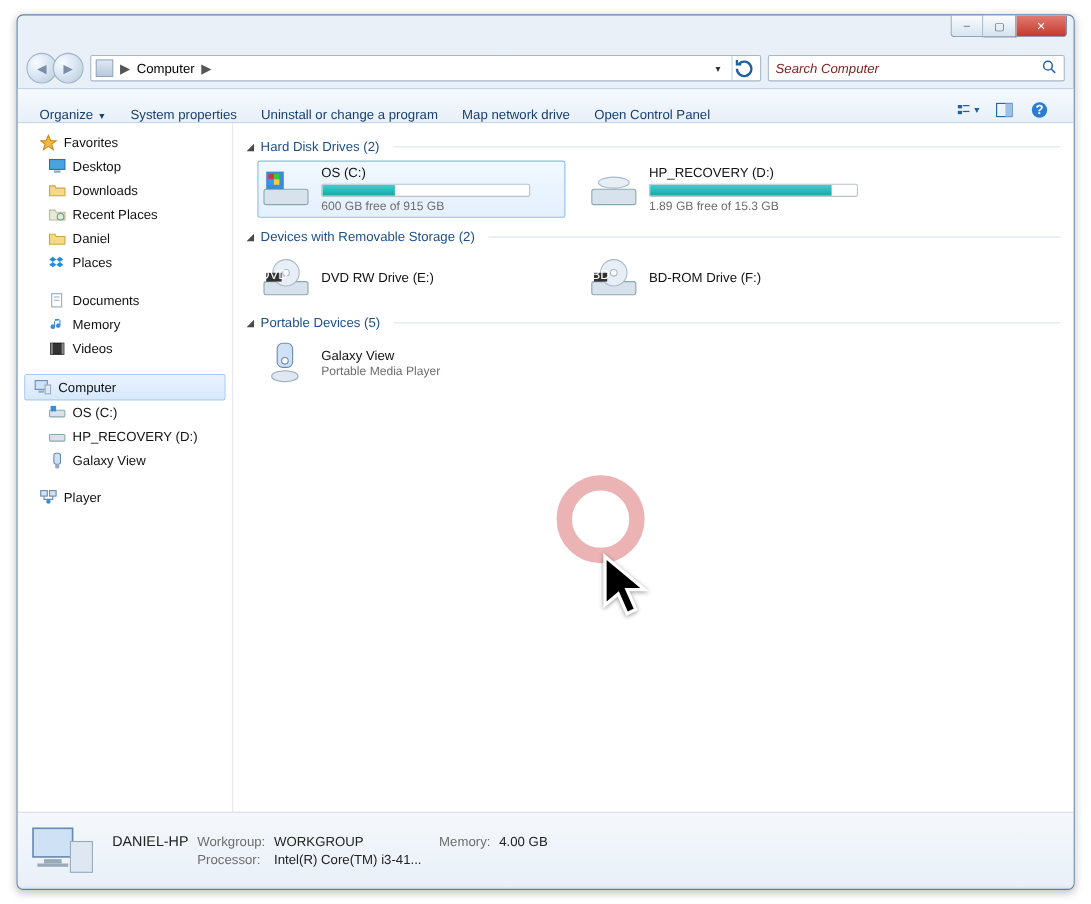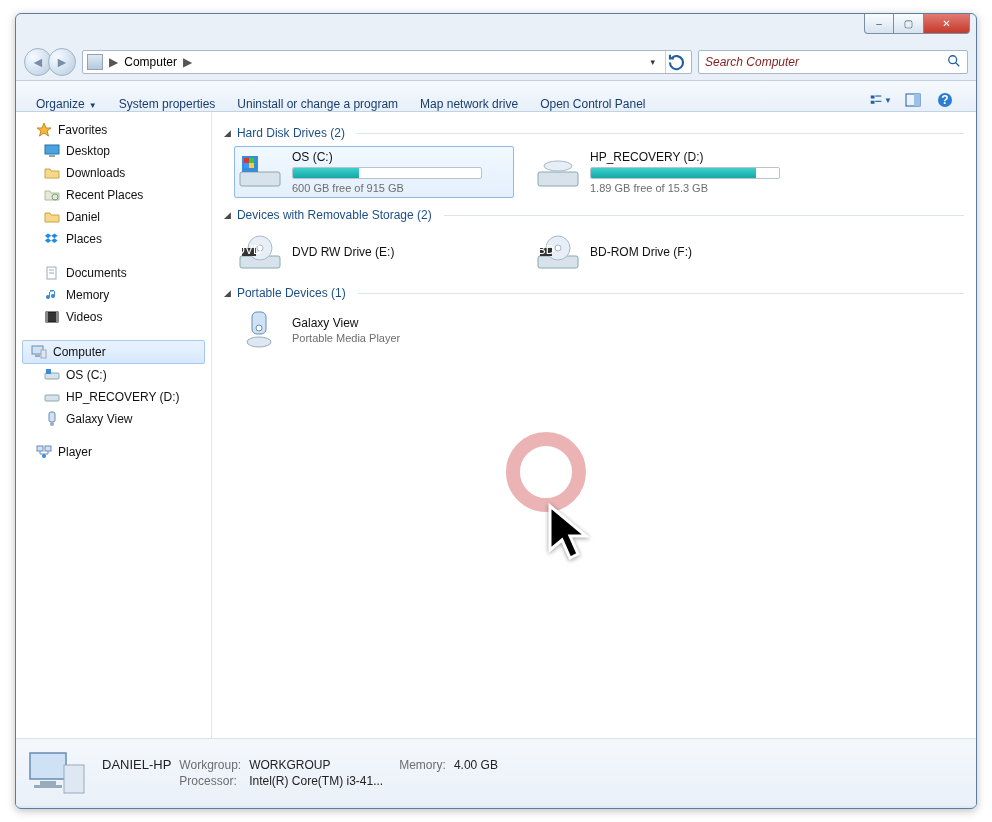--- a/index.html
+++ b/index.html
@@ -379,21 +379,21 @@
               </svg>
             </span>
           <div class="tilebody">
             <div class="tiletitle">BD-ROM Drive (F:)</div>
           </div>
         </div>
       </div>
 
       <div class="grouphdr">
         <span class="tri">◢</span>
-        <span>Portable Devices (1)</span>
+        <span>Portable Devices (5)</span>
         <span class="line"></span>
       </div>
       <div class="tilerow">
         <div class="tile">
           <span class="driveic">
               <svg viewBox="0 0 44 40">
                 <rect x="14" y="2" width="14" height="22" rx="5" fill="#cfe2f5" stroke="#6a8bb0"></rect>
                 <circle cx="21" cy="18" r="3" fill="#fff" stroke="#6a8bb0"></circle>
                 <ellipse cx="21" cy="32" rx="12" ry="5" fill="#dfe8f2" stroke="#9ab"></ellipse>
               </svg>

